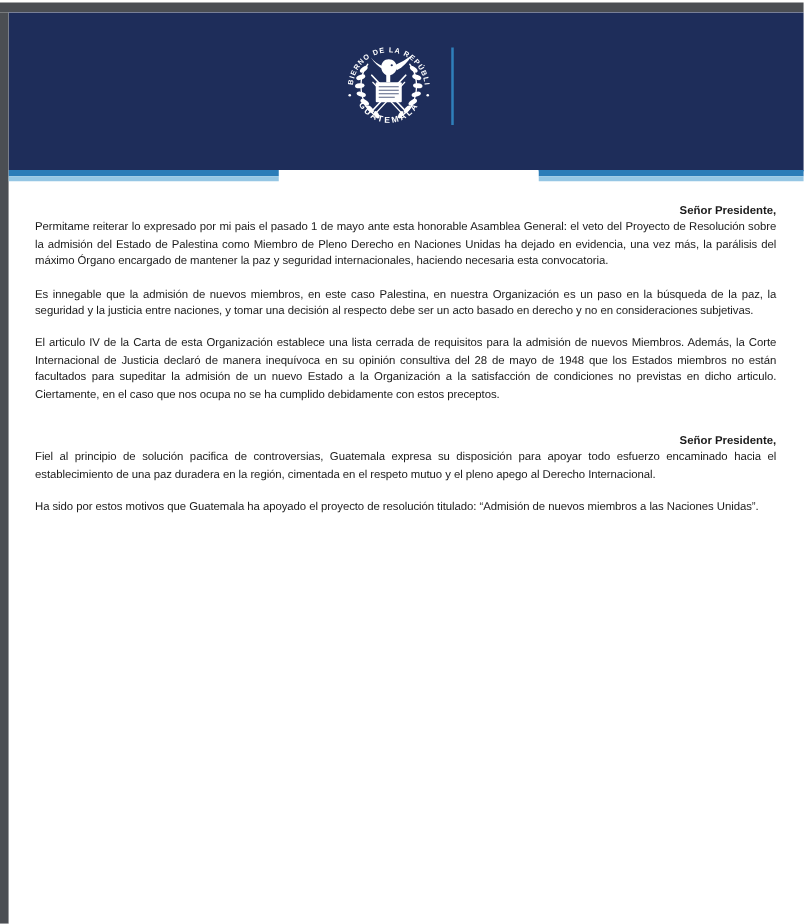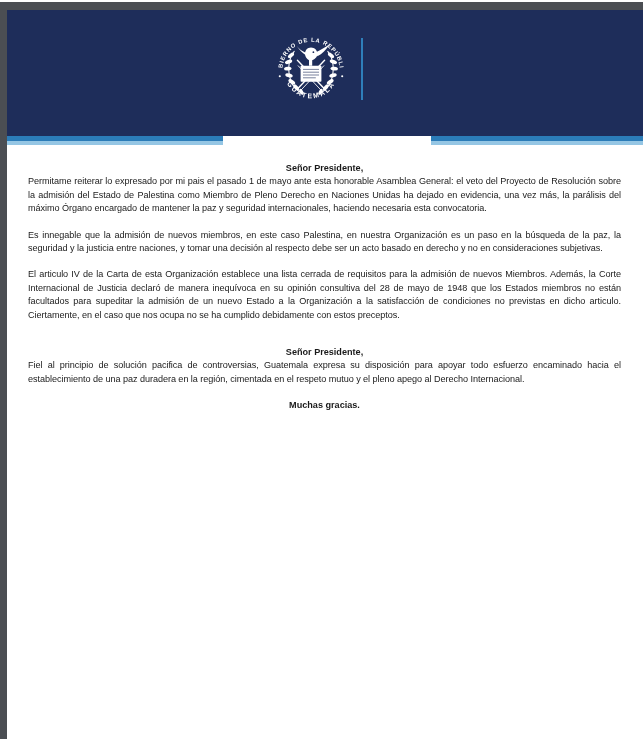--- a/index.html
+++ b/index.html
@@ -158,21 +158,21 @@
   }
   p.para.tight {
     margin-bottom: 0;
   }
   p.salutation {
     margin: 0;
     font-size: 9.1px;
     line-height: 13.4px;
     color: #1a1a1a;
     font-weight: bold;
-    text-align: center;
+    text-align: right;
   }
   p.para.last-lines {
     text-align: left;
   }
   .gap-lg { height: 11px; }
 </style>
 </head>
 <body>
 
 <div class="viewer">
@@ -277,18 +277,18 @@
       <p class="para">Es innegable que la admisión de nuevos miembros, en este caso Palestina, en nuestra Organización es un paso en la búsqueda de la paz, la seguridad y la justicia entre naciones, y tomar una decisión al respecto debe ser un acto basado en derecho y no en consideraciones subjetivas.</p>
 
       <p class="para">El articulo IV de la Carta de esta Organización establece una lista cerrada de requisitos para la admisión de nuevos Miembros. Además, la Corte Internacional de Justicia declaró de manera inequívoca en su opinión consultiva del 28 de mayo de 1948 que los Estados miembros no están facultados para supeditar la admisión de un nuevo Estado a la Organización a la satisfacción de condiciones no previstas en dicho articulo. Ciertamente, en el caso que nos ocupa no se ha cumplido debidamente con estos preceptos.</p>
 
       <div class="gap-lg"></div>
 
       <p class="salutation">Señor Presidente,</p>
 
       <p class="para">Fiel al principio de solución pacifica de controversias, Guatemala expresa su disposición para apoyar todo esfuerzo encaminado hacia el establecimiento de una paz duradera en la región, cimentada en el respeto mutuo y el pleno apego al Derecho Internacional.</p>
 
-      <p class="salutation">Muchas gracias.</p>
+      <p class="para last-lines tight">Ha sido por estos motivos que Guatemala ha apoyado el proyecto de resolución titulado: “Admisión de nuevos miembros a las Naciones Unidas”.</p>
 
     </div>
 
   </div>
 </div>
 
 </body></html>

